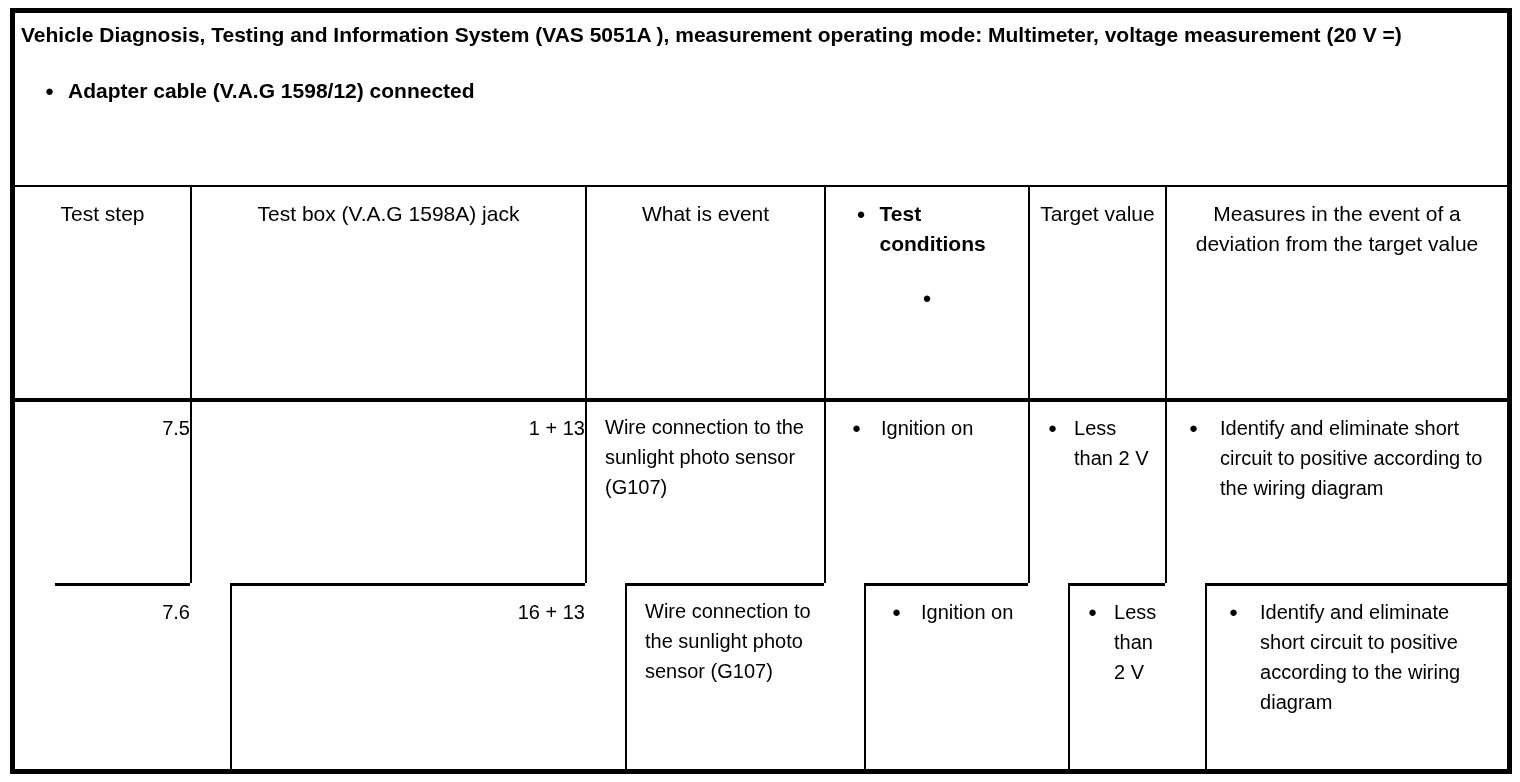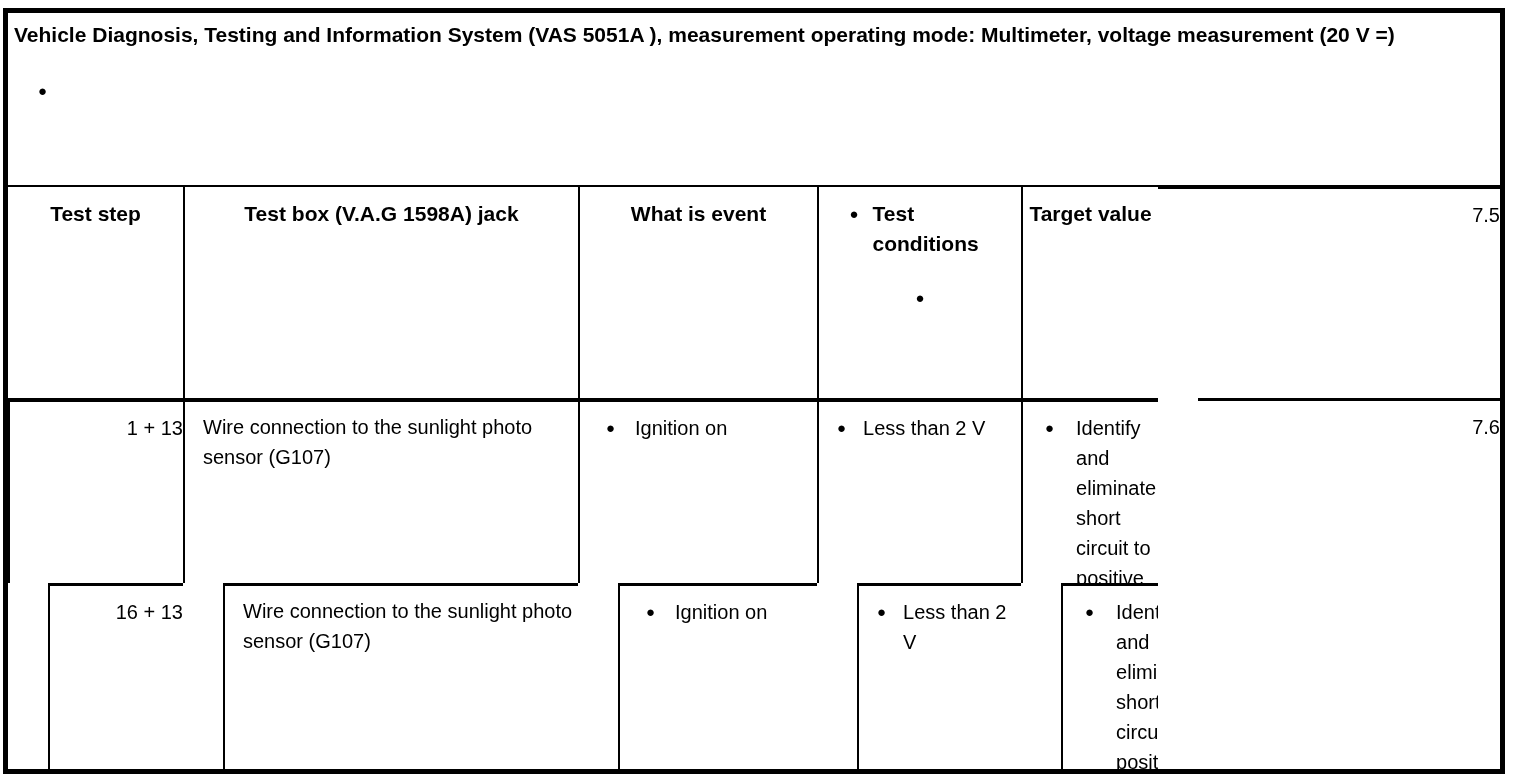--- a/index.html
+++ b/index.html
@@ -5,21 +5,21 @@
   * { box-sizing: border-box; }
   html, body {
     margin: 0; padding: 0;
     width: 1520px; height: 782px;
     background: #ffffff;
     font-family: "Liberation Sans", sans-serif;
     color: #000000;
   }
   .page-frame {
     position: absolute;
-    left: 3px; top: 8px;
+    left: 10px; top: 8px;
     width: 1502px; height: 766px;
     border: 5px solid #000000;
     background: #ffffff;
     overflow: hidden;
   }
   
   .intro-block {
     height: 172px;
     overflow: hidden;
   }
@@ -57,21 +57,21 @@
     border-top: 2px solid #000000;
     overflow: hidden;
     font-size: 20px;
     line-height: 30px;
   }
   .cell.first-col { border-left: none; }
   .row-data1 .cell { border-top: 4px solid #000000; }
   .row-data2 .cell { border-top: 3px solid #000000; margin-left: 40px; }
   
   .hcell {
-    font-weight: bold;
+    font-weight: normal;
     font-size: 21px;
     text-align: center;
     padding: 12px 6px 0 6px;
   }
   .hcell-bullets {
     display: flex;
     flex-direction: column;
     align-items: center;
     gap: 24px;
     padding-top: 12px;
@@ -110,38 +110,40 @@
 </style>
 </head>
 <body>
 
 <div class="page-frame">
 
   <div class="intro-block">
     <div class="doc-title">Vehicle Diagnosis, Testing and Information System (VAS 5051A ), measurement operating mode: Multimeter, voltage measurement (20 V =)</div>
     <div class="intro-bullet-line">
       <span class="bullet-glyph">●</span>
+      <span>Adapter cable (V.A.G 1598/12) connected</span>
     </div>
   </div>
 
   <div class="test-table">
 
     <div class="cell hcell first-col">Test step</div>
     <div class="cell hcell">Test box (V.A.G 1598A) jack</div>
     <div class="cell hcell">What is event</div>
     <div class="cell hcell-bullets">
       <div class="hbullet-item">
         <span class="bullet-glyph">●</span>
         <span class="hbullet-text">Test conditions</span>
       </div>
       <div class="hbullet-item">
         <span class="bullet-glyph">●</span>
       </div>
     </div>
     <div class="cell hcell">Target value</div>
+    <div class="cell hcell">Measures in the event of a deviation from the target value</div>
 
     <div class="row-data1" style="display:contents">
       <div class="cell dcell-center first-col">7.5</div>
       <div class="cell dcell-center">1 + 13</div>
       <div class="cell dcell-left">Wire connection to the sunlight photo sensor (G107)</div>
       <div class="cell dcell-bullet pad-conditions">
         <span class="bullet-glyph">●</span>
         <span>Ignition on</span>
       </div>
       <div class="cell dcell-bullet pad-target">

